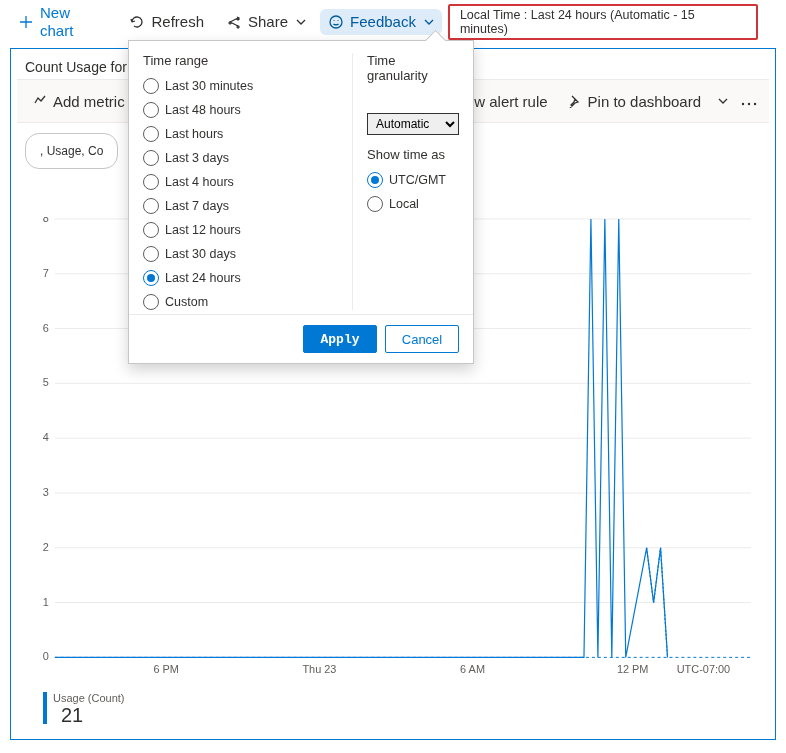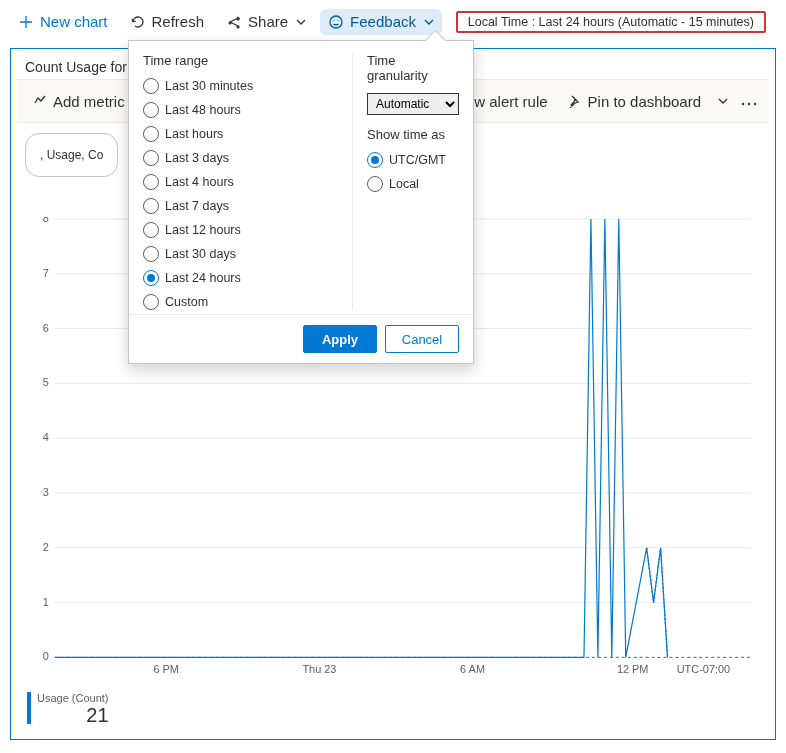--- a/index.html
+++ b/index.html
@@ -36,21 +36,21 @@
       background: #deecf9;
       color: #005a9e;
       border-radius: 6px;
     }
     .tb-btn svg { flex: none; }
     .tb-btn .chev { margin-left: 2px; }
     .tb-new { color: #0078d4; }
     .tb-new .lines span { display:block; }
     .time-pill {
       margin-left: auto;
-      margin-right: 10px;
+      margin-right: 18px;
       border: 2px solid #d13438;
       padding: 2px 10px;
       font-size: 12.5px;
       color: #323130;
       border-radius: 2px;
     }
 
     
     .card {
       margin: 4px 10px 10px 10px;
@@ -84,21 +84,21 @@
       font-size: 15px;
       color: #323130;
     }
     .ct-spacer { flex: 1; }
     .ct-more { padding: 4px 6px; cursor:pointer; }
 
     .filter-chip {
       margin: 10px 0 0 14px;
       display: inline-flex;
       align-items: center;
-      height: 44px;
+      height: 36px;
       padding: 0 14px;
       border: 1px solid #c8c6c4;
       border-radius: 14px;
       font-size: 12px;
       background: #fff;
     }
 
     
     .chart-wrap {
       position: absolute;
@@ -112,26 +112,25 @@
       height: 100%;
     }
     .gridline { stroke: #edebe9; stroke-width: 1; }
     .baseline { stroke: #0078d4; stroke-width: 1; stroke-dasharray: 3 3; }
     .series-line { stroke: #0078d4; stroke-width: 1.2; fill: none; }
     .series-dash { stroke-dasharray: 2 2; }
     .y-tick, .x-tick { font-size: 11px; fill: #605e5c; }
 
     .legend-row {
       position: absolute;
-      left: 18px;
+      left: 34px;
       bottom: 12px;
       display: flex;
       flex-direction: column;
       gap: 2px;
-      text-align: right;
     }
     .legend-label {
       display: flex;
       align-items: center;
       gap: 6px;
       font-size: 11px;
       color: #605e5c;
     }
     .legend-bar {
       width: 4px;
@@ -222,41 +221,42 @@
       border-radius: 50%;
       background: #0078d4;
     }
     .gran-select {
       width: 92px;
       height: 22px;
       font-size: 12px;
       border: 1px solid #323130;
       background: #efefef;
       padding: 0 4px;
+      margin-top: 20px;
     }
     .pop-footer {
       border-top: 1px solid #edebe9;
       padding: 10px 14px;
       display: flex;
       justify-content: flex-end;
       gap: 8px;
     }
     .btn {
       height: 28px;
       min-width: 74px;
       font-size: 13px;
       border: 1px solid #0078d4;
       cursor: pointer;
       display: inline-flex;
       align-items: center;
       justify-content: center;
       padding: 0 12px;
       border-radius: 2px;
     }
-    .btn.primary { background: #0078d4; color: #fff; font-weight: 600;}
+    .btn.primary { background: #0078d4; color: #fff; font-weight: 600; font-family: Liberation Mono, monospace;}
     .btn.secondary { background: #fff; color: #0078d4; }
 
     .icon-stroke { stroke: currentColor; stroke-width: 1.3; fill: none; }
   </style>
 </head>
 <body>
 
 <div class="top-toolbar">
   <div class="tb-btn tb-new">
     <svg width="16" height="16">

